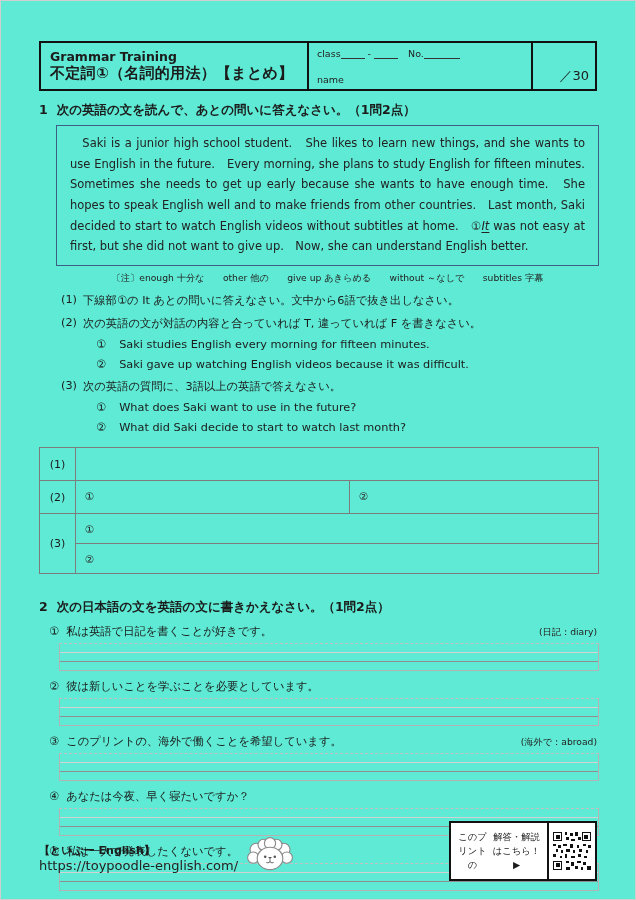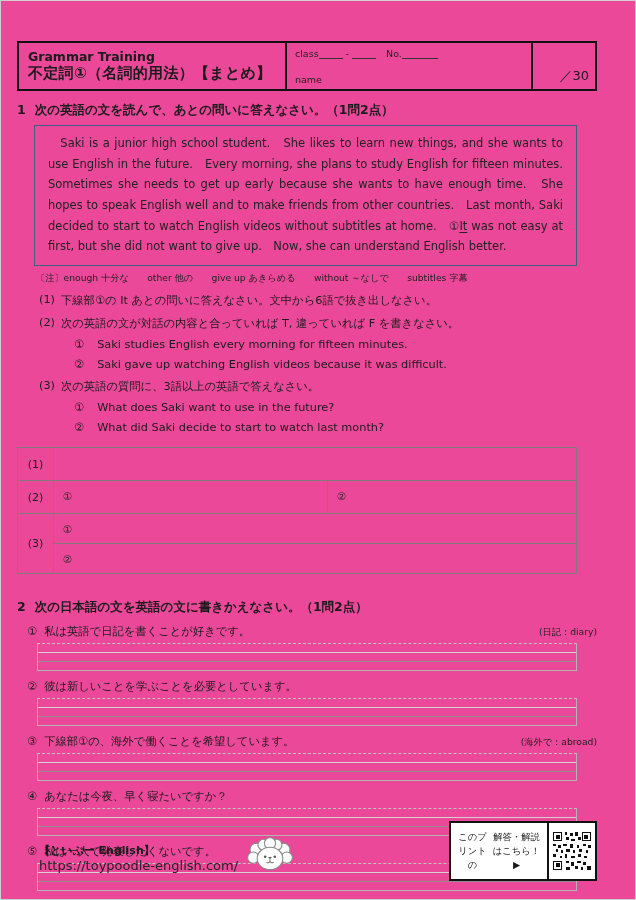--- a/index.html
+++ b/index.html
@@ -1,21 +1,21 @@
 <!DOCTYPE html>
 <html><head>
 <meta charset="utf-8">
 <style>
   * { margin:0; padding:0; box-sizing:border-box; }
   html,body { background:#e9e9e9; }
   body { font-family:"DejaVu Sans", sans-serif; color:#1b1b1b; }
   .sheet{
     position:relative; width:636px; height:900px; margin:0 auto;
-    background:#ec4899; border:1px solid #cfcfcf;
-    padding:40px 38px 0 16px; overflow:hidden;
+    background:#5eead4; border:1px solid #cfcfcf;
+    padding:40px 38px 0 38px; overflow:hidden;
   }
   
   .hdr{ display:flex; border:2px solid #111; height:50px; }
   .hdr-left{ width:268px; border-right:2px solid #111; padding:3px 9px;
              display:flex; flex-direction:column; justify-content:center; }
   .course{ font-size:12.5px; font-weight:bold; line-height:1.25; }
   .wtitle{ font-size:15px; font-weight:bold; line-height:1.25; letter-spacing:.3px; }
   .hdr-mid{ flex:1; border-right:2px solid #111; padding:5px 8px 4px;
             display:flex; flex-direction:column; justify-content:space-between;
             font-size:9.5px; color:#222; }
@@ -26,22 +26,22 @@
   .gap{ width:10px; }
   .hdr-right{ width:62px; position:relative; }
   .score{ position:absolute; right:6px; bottom:4px; font-size:13px; }
   
   .sec-head{ margin-top:11px; font-size:12.5px; font-weight:bold; display:flex; }
   .sec-num{ margin-right:9px; }
   
   .passage{ margin:6px 0 0 17px; width:543px; border:1.5px solid #3d5f86;
             padding:7px 13px 8px; font-size:11.5px; line-height:1.8;
             text-align:justify; color:#222; }
-  .u{ text-decoration:underline; text-underline-offset:2px; }
-  .notes{ margin:6px 0 7px 19px; font-size:9.2px; color:#222; }
+  .u{ text-decoration:underline; text-underline-offset:2px;font-style:italic; }
+  .notes{ margin:6px 0 7px 19px; font-size:9.2px; color:#222;text-align:center; }
   
   .qline{ margin:8px 0 0 22px; font-size:11.3px; display:flex; }
   .qlbl{ margin-right:6px; white-space:nowrap; }
   .subq{ margin:7px 0 0 57px; font-size:11.3px; display:flex; }
   .subnum{ margin-right:13px; }
   
   .ans{ margin-top:13px; width:560px; border-collapse:collapse; table-layout:fixed; }
   .ans td{ border:1px solid #7c7c7c; vertical-align:top; }
   .lbl{ text-align:center; vertical-align:middle !important; font-size:11px; }
   .acell{ padding:4px 9px; }
@@ -187,21 +187,21 @@
     <span class="hint"></span>
   </div>
   <div class="writebox">
       <div class="wrow1"></div>
       <div class="wrow2"></div>
       <div class="wrow3"></div>
     </div>
 
   <div class="jitem">
     <span class="jnum">③</span>
-    <span>下線部①の、海外で働くことを希望しています。</span>
+    <span>このプリントの、海外で働くことを希望しています。</span>
     <span class="hint">(海外で：abroad)</span>
   </div>
   <div class="writebox">
       <div class="wrow1"></div>
       <div class="wrow2"></div>
       <div class="wrow3"></div>
     </div>
 
   <div class="jitem">
     <span class="jnum">④</span>

